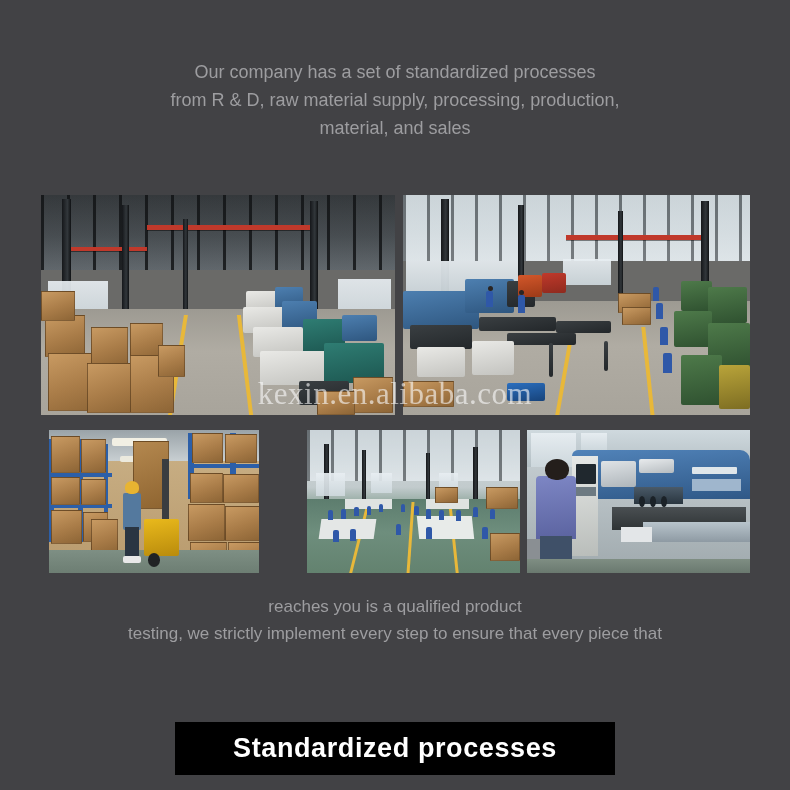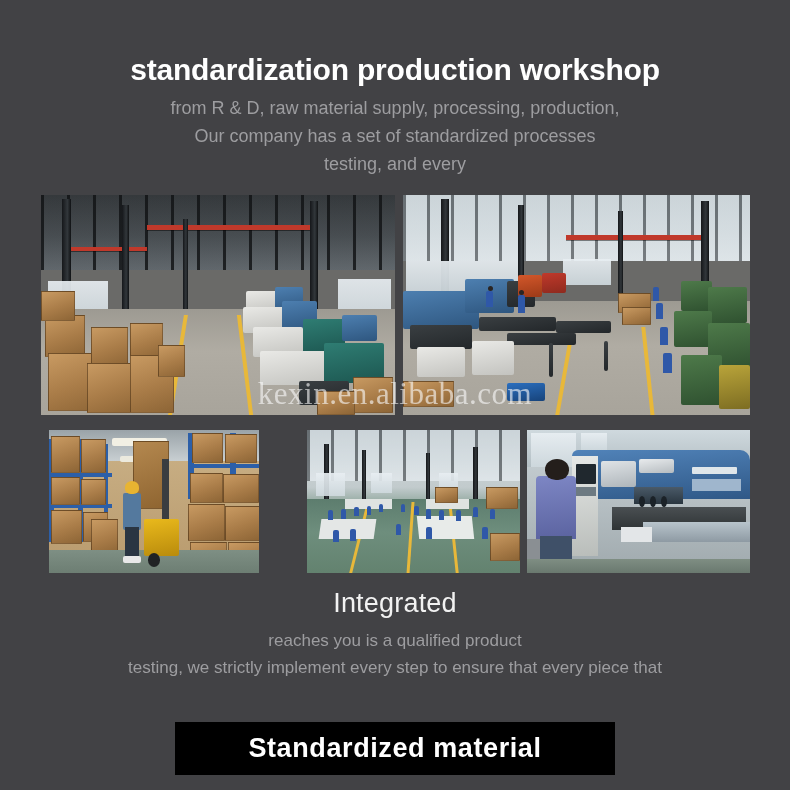--- a/index.html
+++ b/index.html
@@ -199,25 +199,24 @@
     font-weight: bold;
     letter-spacing: 0.6px;
   }
 </style>
 </head>
 <body>
 
 <div class="page">
 
   <div class="header">
-    <div class="header-title">standardization production workshop</div>
     <div class="header-sub">
+      <div class="header-sub-line">Our company has a set of standardized processes</div>
       <div class="header-sub-line">from R &amp; D, raw material supply, processing, production,</div>
-      <div class="header-sub-line">Our company has a set of standardized processes</div>
-      <div class="header-sub-line">testing, and every</div>
+      <div class="header-sub-line">material, and sales</div>
     </div>
   </div>
 
   <div class="gallery">
 
     <div class="photo" style="left:41px; top:195px; width:354px; height:220px;">
       <div class="scene">
         <div class="roofband"></div>
         <div class="beam" style="left:30%; top:30px; width:48%;"></div>
         <div class="beam" style="left:6%; top:52px; width:24%; height:4px;"></div>
@@ -428,24 +427,23 @@
         <div class="ph-layer" style="left:0%;  top:76%; width:6%;  height:24%; background:#8a8f93;"></div>
         <div class="ph-layer" style="left:0;right:0;bottom:0;height:10%;background:linear-gradient(180deg,#7f8e83,#6a796f);"></div>
       </div>
     </div>
 
   </div>
 
   <div class="watermark">kexin.en.alibaba.com</div>
 
   <div class="lower">
-    <div class="lower-title">Integrated</div>
     <div class="lower-sub">
       <div class="lower-sub-line">reaches you is a qualified product</div>
       <div class="lower-sub-line">testing, we strictly implement every step to ensure that every piece that</div>
     </div>
   </div>
 
   <div class="banner">
-    <span class="banner-text">Standardized material</span>
+    <span class="banner-text">Standardized processes</span>
   </div>
 
 </div>
 
 </body></html>

